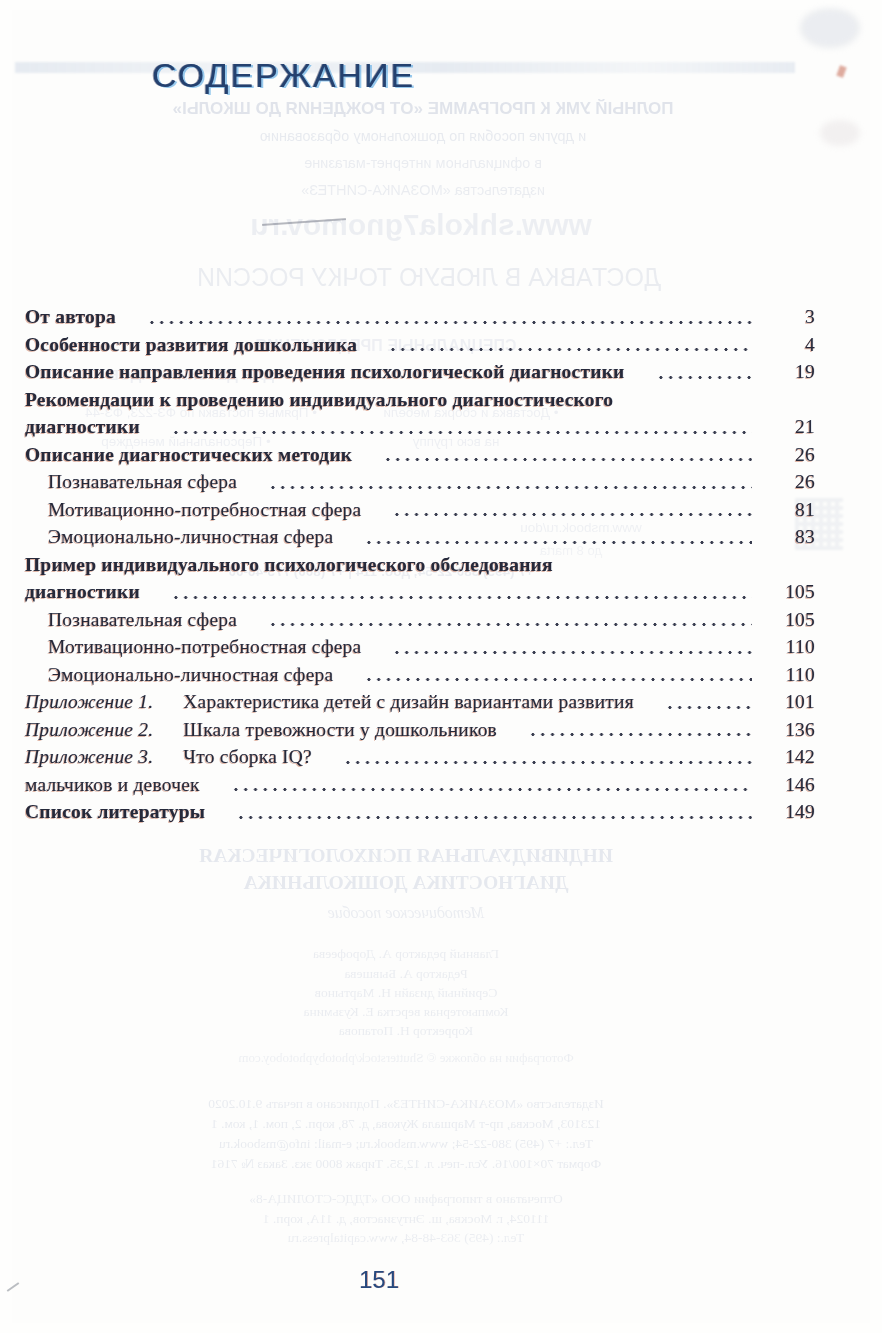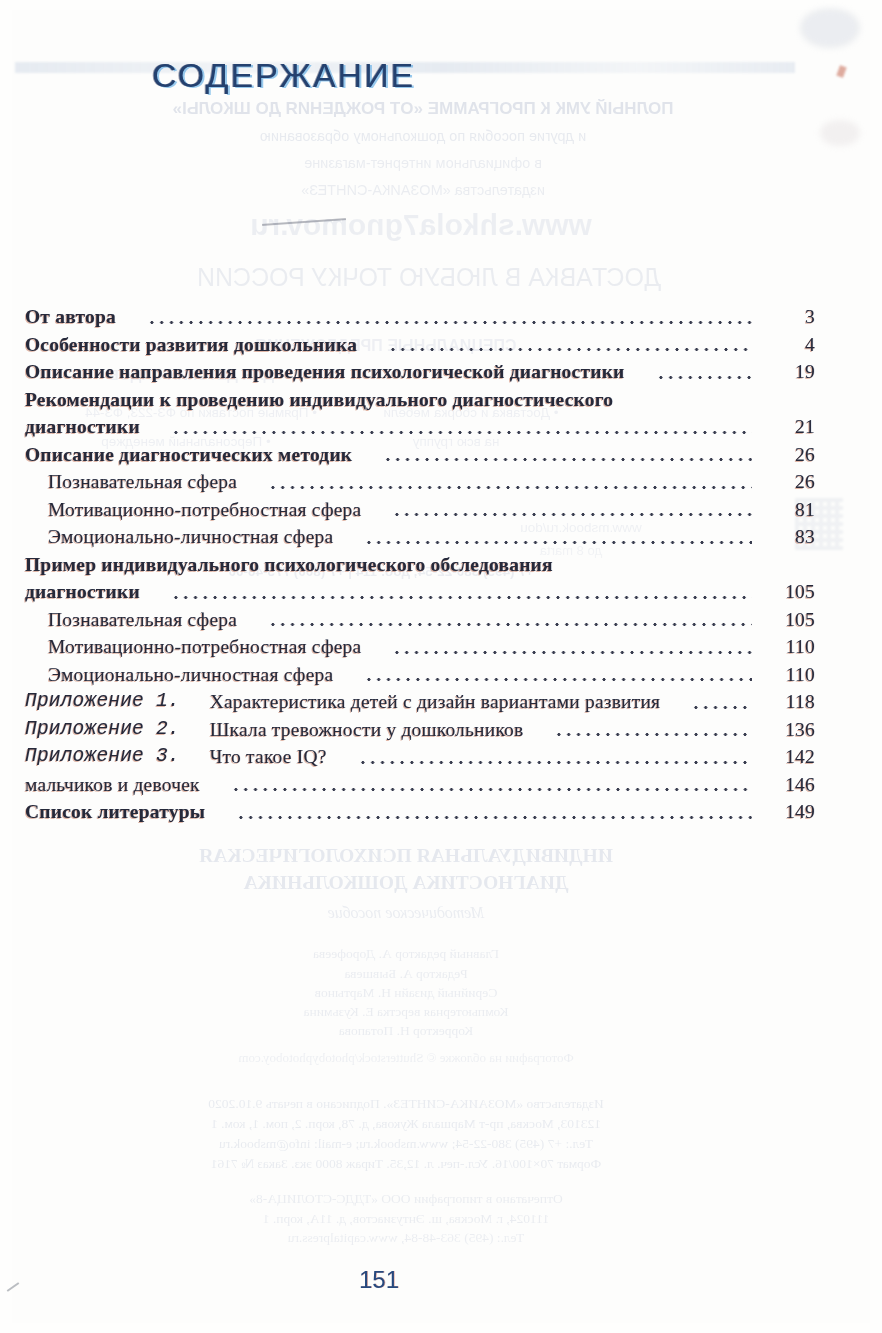--- a/index.html
+++ b/index.html
@@ -36,21 +36,21 @@
     font-family:"Liberation Sans","DejaVu Sans",sans-serif;}
   #bleed .bleed.serif{font-family:"Liberation Serif","DejaVu Serif",serif;}
 
   
   .toc{position:absolute;left:25px;top:303px;width:790px;color:#26293a;
     font-size:19.5px;letter-spacing:.2px;
     text-shadow:-1px 1px 0 rgba(172,55,15,.36), .5px -.5px 0 rgba(40,80,140,.22);}
   .toc-row{display:flex;align-items:flex-start;height:27.5px;line-height:27.5px;gap:23px;}
   .toc-row.bold{font-weight:700;}
   .toc-row.indent{padding-left:23px;}
-  .toc-prefix{font-style:italic;padding-right:7px;font-family:Liberation Mono, monospace;}
+  .toc-prefix{font-style:italic;padding-right:7px;}
   .dots{flex:1;align-self:flex-end;height:7px;margin:0 4px 5px 7px;
     background-image:radial-gradient(circle,rgba(38,42,62,.92) 1.35px,rgba(38,42,62,0) 1.8px);
     background-size:9.8px 7px;background-repeat:repeat-x;background-position:1px 0;}
   .toc-page{min-width:36px;text-align:right;font-weight:400;}
 
   
   .folio{position:absolute;left:0;width:758px;top:1266px;text-align:center;
     font-family:"Liberation Sans","DejaVu Sans",sans-serif;font-size:24px;color:#27497e;
     text-shadow:.8px 0 0 rgba(195,60,35,.4);}
 </style>
@@ -168,31 +168,31 @@
       </div>
       <div class="toc-row indent">
         <span class="toc-label">Эмоционально-личностная сфера</span>
         <span class="dots"></span>
         <span class="toc-page">110</span>
       </div>
       <div class="toc-row">
         <span class="toc-prefix">Приложение 1.</span>
         <span class="toc-label">Характеристика детей с дизайн вариантами развития</span>
         <span class="dots"></span>
-        <span class="toc-page">118</span>
+        <span class="toc-page">101</span>
       </div>
       <div class="toc-row">
         <span class="toc-prefix">Приложение 2.</span>
         <span class="toc-label">Шкала тревожности у дошкольников</span>
         <span class="dots"></span>
         <span class="toc-page">136</span>
       </div>
       <div class="toc-row">
         <span class="toc-prefix">Приложение 3.</span>
-        <span class="toc-label">Что такое IQ?</span>
+        <span class="toc-label">Что сборка IQ?</span>
         <span class="dots"></span>
         <span class="toc-page">142</span>
       </div>
       <div class="toc-row">
         <span class="toc-label">мальчиков и девочек</span>
         <span class="dots"></span>
         <span class="toc-page">146</span>
       </div>
       <div class="toc-row bold">
         <span class="toc-label">Список литературы</span>

